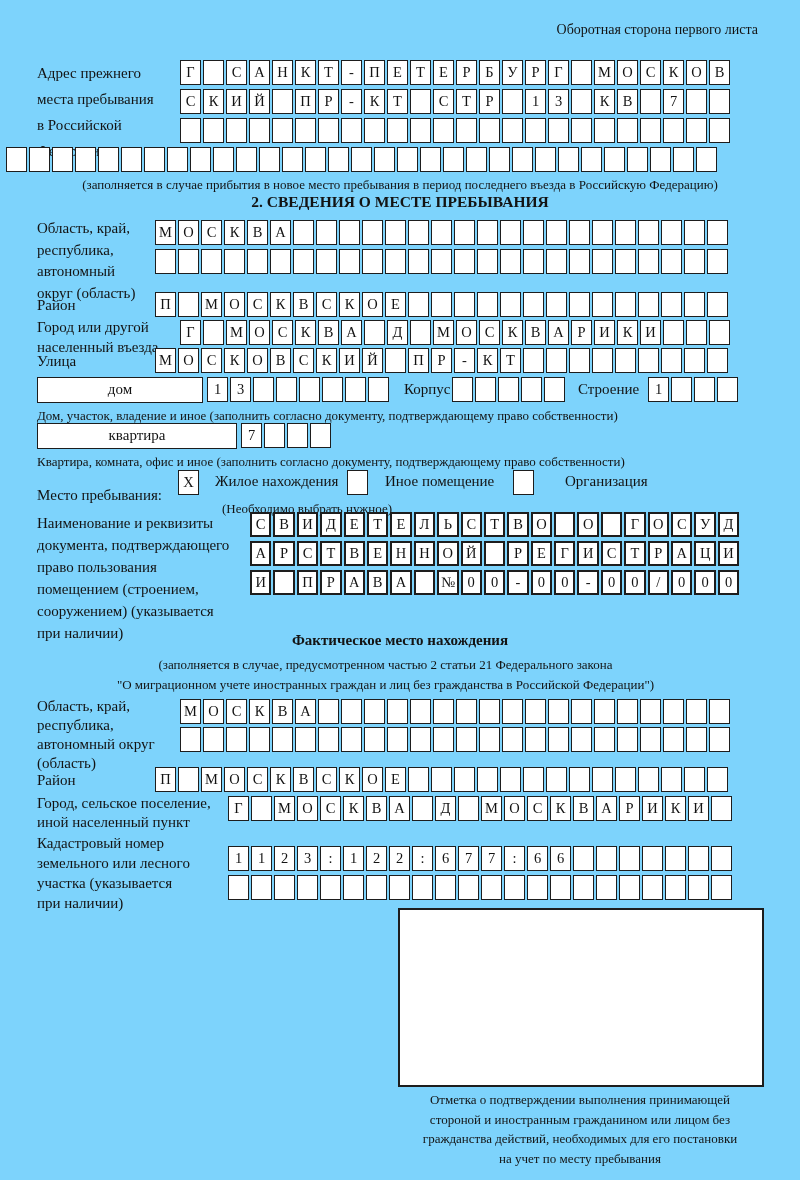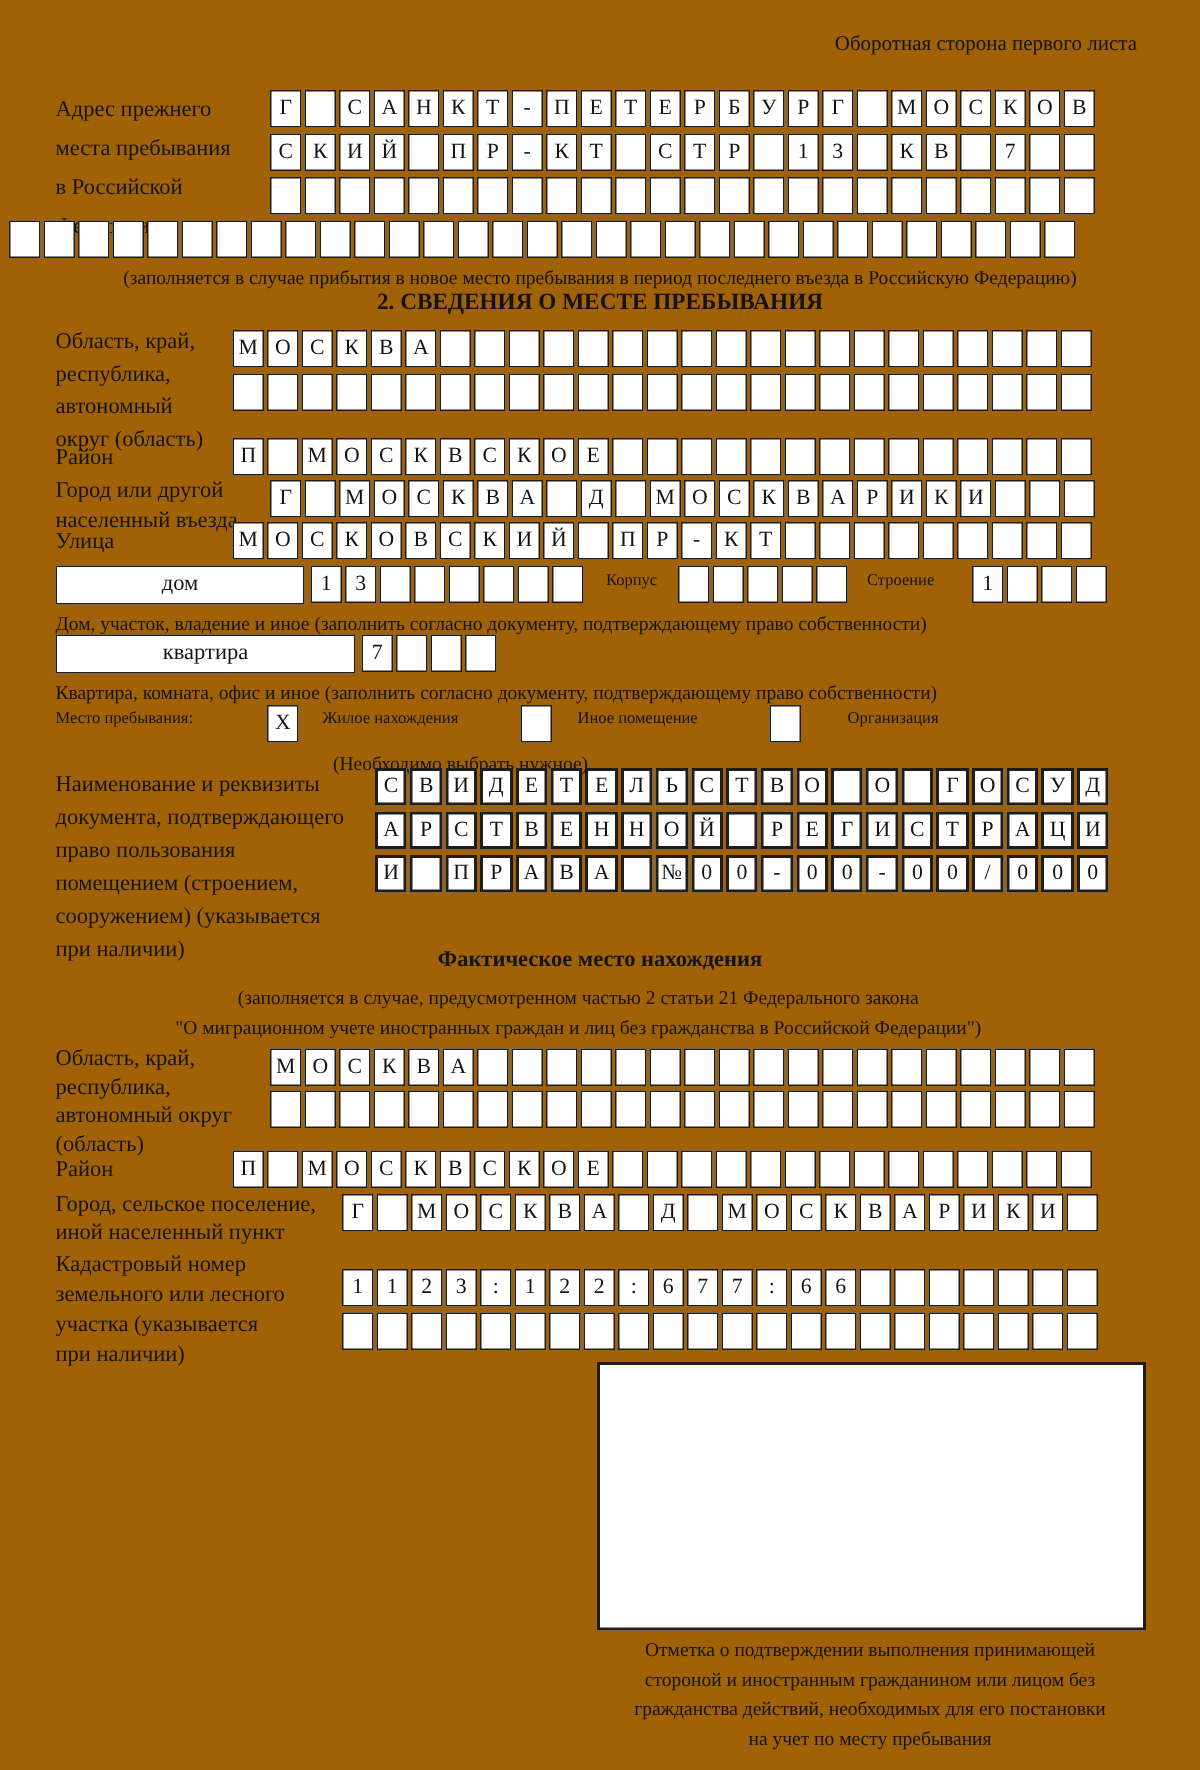--- a/index.html
+++ b/index.html
@@ -1,17 +1,17 @@
 <!DOCTYPE html>
 <html><head>
 <meta charset="utf-8">
 <style>
   html,body{margin:0;padding:0;background:#ffffff;}
   .page{
-    position:relative;width:800px;height:1180px;background:#a16207;
+    position:relative;width:800px;height:1180px;background:#7dd3fc;
     font-family:"Liberation Serif","DejaVu Serif",serif;color:#131313;overflow:hidden;
   }
   .abs{position:absolute;}
   .label{font-size:15px;line-height:21.5px;white-space:pre-line;}
   .lh26{line-height:26px;}
   .lh20{line-height:20px;}
   .lh19{line-height:19px;}
   .lh22{line-height:22px;}
   .note{font-size:13px;line-height:19px;white-space:pre-line;}
   .center{text-align:center;}
@@ -20,21 +20,21 @@
   .cell{
     box-sizing:content-box;width:19px;height:22.5px;border:1.5px solid #1d1d1d;
     display:flex;align-items:center;justify-content:center;
     font-size:14.5px;background:#fff;flex:0 0 auto;
   }
   .cells.bold .cell{border-width:2.3px;width:17.4px;height:21px;}
   .widebox{
     box-sizing:border-box;border:1.5px solid #1d1d1d;height:25.5px;
     display:flex;align-items:center;justify-content:center;font-size:15px;background:#fff;
   }
-  .inline-label{font-size:11px;}
+  .inline-label{font-size:15px;}
   .stamp{border:2px solid #1d1d1d;background:#fff;}
   .pagenote{font-size:14px;}
 </style>
 </head>
 <body>
 
 <div class="page">
 
   <div class="abs pagenote" style="top:22px;right:42px;">Оборотная сторона первого листа</div>
 
@@ -333,21 +333,21 @@
 
   <div class="abs widebox" style="left:37px;top:423px;width:200px;">квартира</div>
   <div class="abs cells" style="left:241px;top:423px;">
       <span class="cell">7</span>
       <span class="cell"></span>
       <span class="cell"></span>
       <span class="cell"></span>
     </div>
   <div class="abs note" style="left:37px;top:452px;width:740px;">Квартира, комната, офис и иное (заполнить согласно документу, подтверждающему право собственности)</div>
 
-  <div class="abs inline-label" style="left:37px;top:473px;text-align:center;">Место пребывания:</div>
+  <div class="abs inline-label" style="left:37px;top:487px;text-align:center;">Место пребывания:</div>
   <div class="abs cells" style="left:178px;top:470px;">
       <span class="cell">X</span>
     </div>
   <div class="abs inline-label" style="left:215px;top:473px;">Жилое нахождения</div>
   <div class="abs cells" style="left:347px;top:470px;">
       <span class="cell"></span>
     </div>
   <div class="abs inline-label" style="left:385px;top:473px;">Иное помещение</div>
   <div class="abs cells" style="left:513px;top:470px;">
       <span class="cell"></span>

